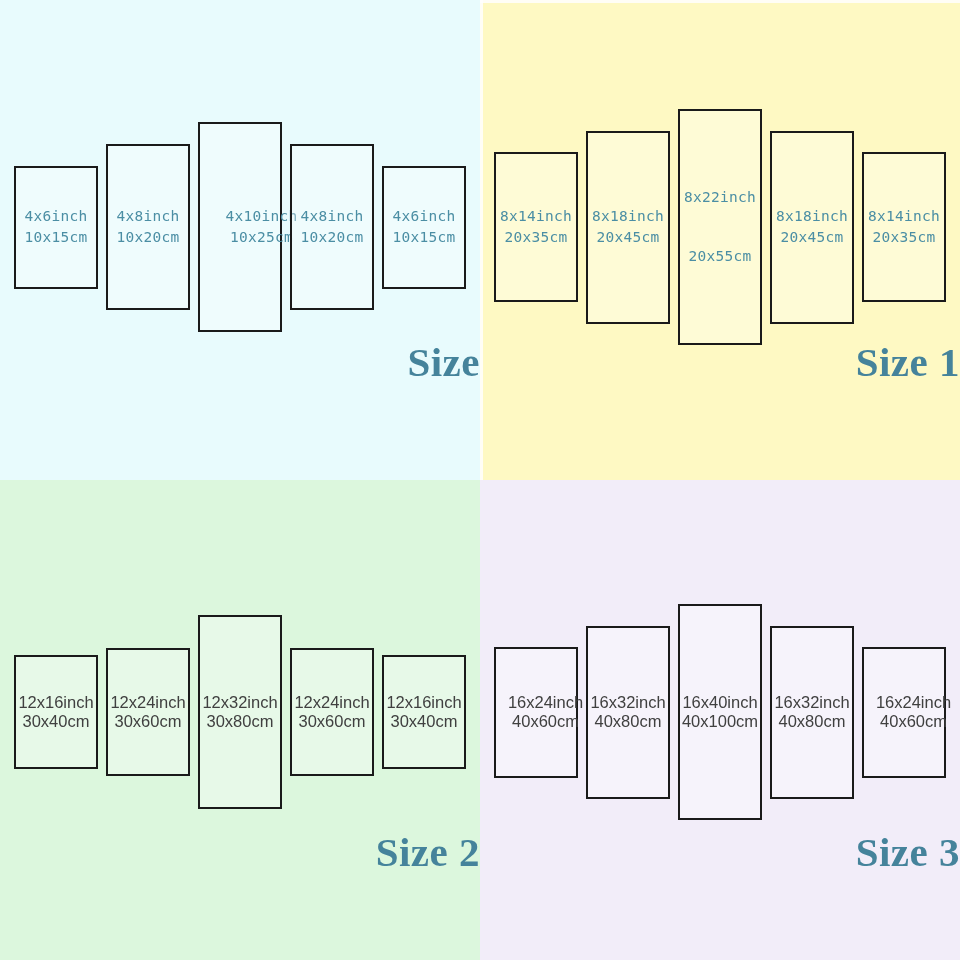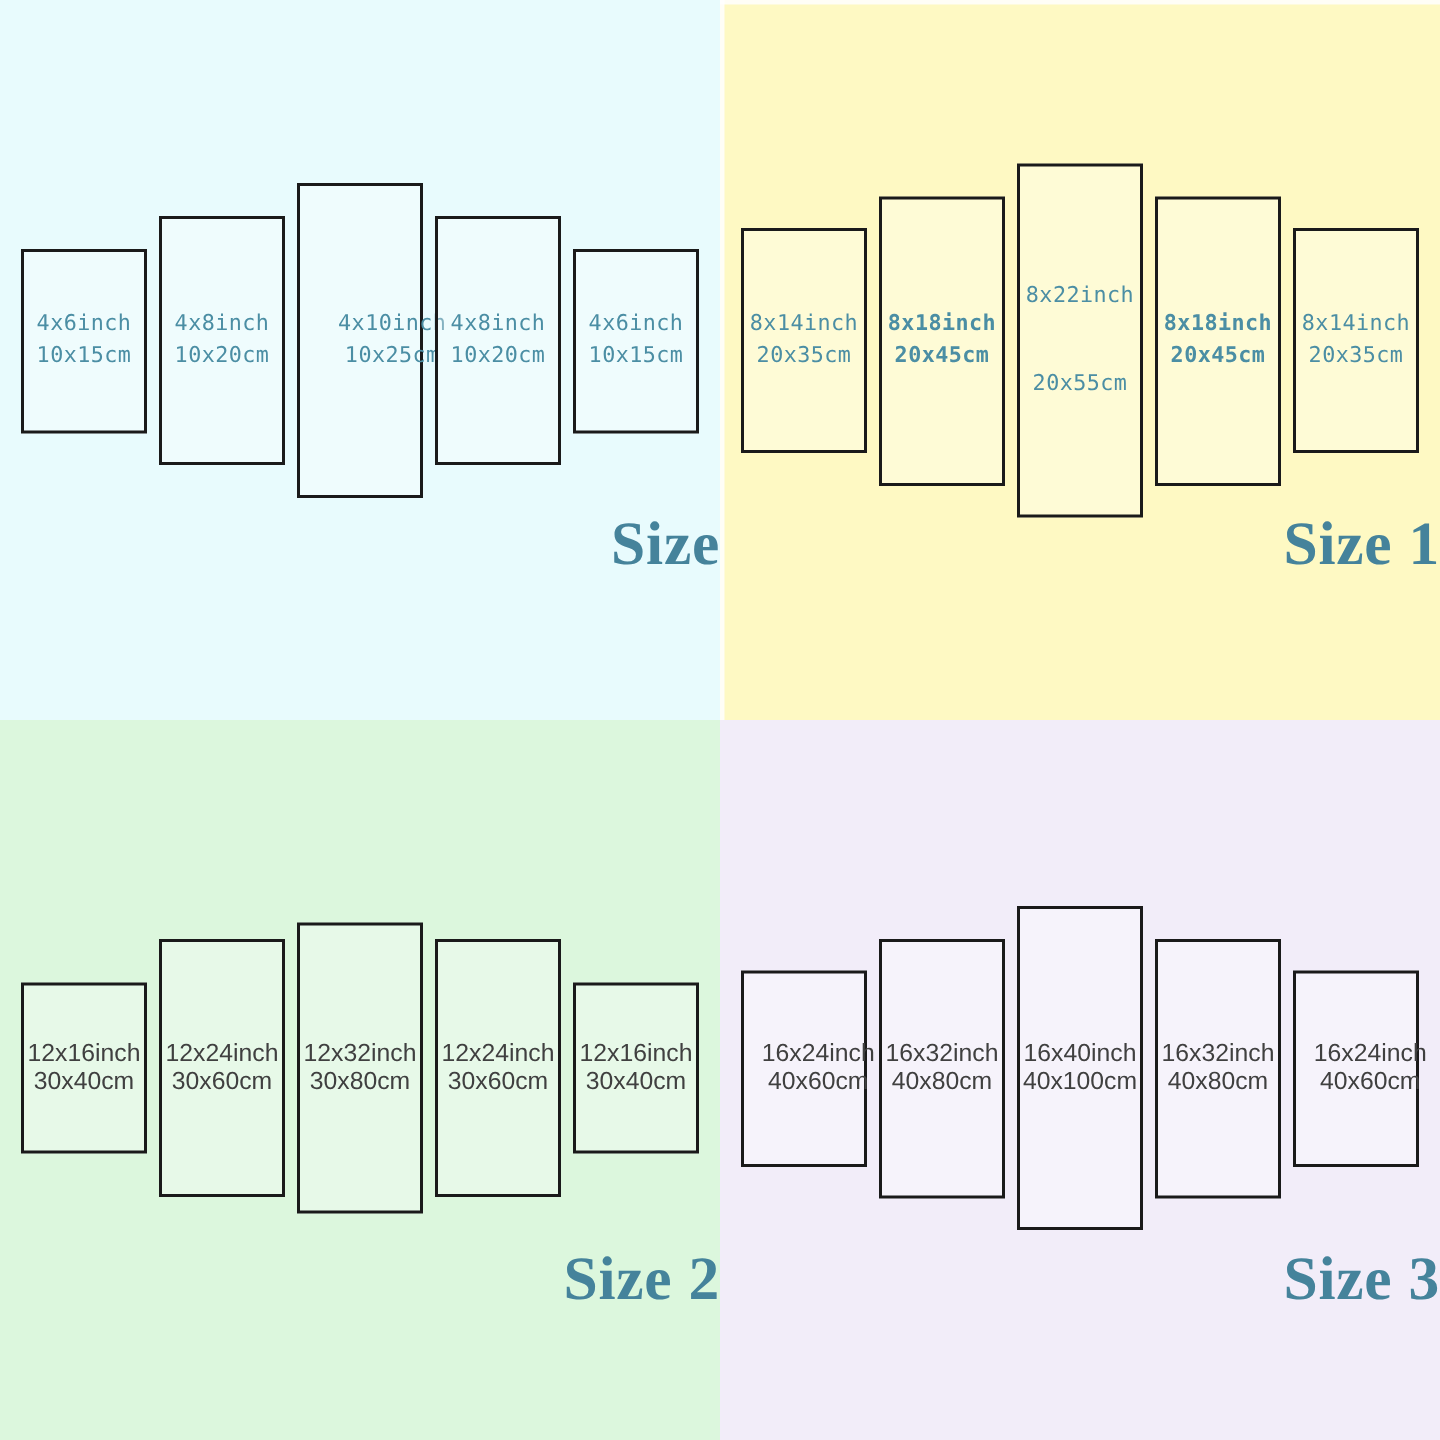--- a/index.html
+++ b/index.html
@@ -34,22 +34,22 @@
     align-items: center; justify-content: center;
     text-align: center;
     white-space: nowrap;
     overflow: visible;
     margin-top: 44px;
   }
   .panel span { display: block; }
 
   
   .q0 .sm { height: 123px; } .q0 .md { height: 166px; } .q0 .lg { height: 210px; padding-left: 43px; }
-  .q1 .sm { height: 150px; } .q1 .md { height: 193px; font-weight: bold; } .q1 .lg { height: 236px; gap: 38px; }
-  .q2 .sm { height: 114px; } .q2 .md { height: 172px; } .q2 .lg { height: 194px; }
+  .q1 .sm { height: 150px; } .q1 .md { height: 193px; } .q1 .lg { height: 236px; gap: 38px; }
+  .q2 .sm { height: 114px; } .q2 .md { height: 128px; } .q2 .lg { height: 194px; }
   .q3 .sm { height: 131px; padding-left: 19px; } .q3 .md { height: 173px; } .q3 .lg { height: 216px; }
 
   
   .q0 .panel, .q1 .panel {
     font-family: "DejaVu Sans Mono", monospace;
     font-size: 14.5px;
     line-height: 21px;
     letter-spacing: 0.3px;
     color: #4b8ea4;
   }

